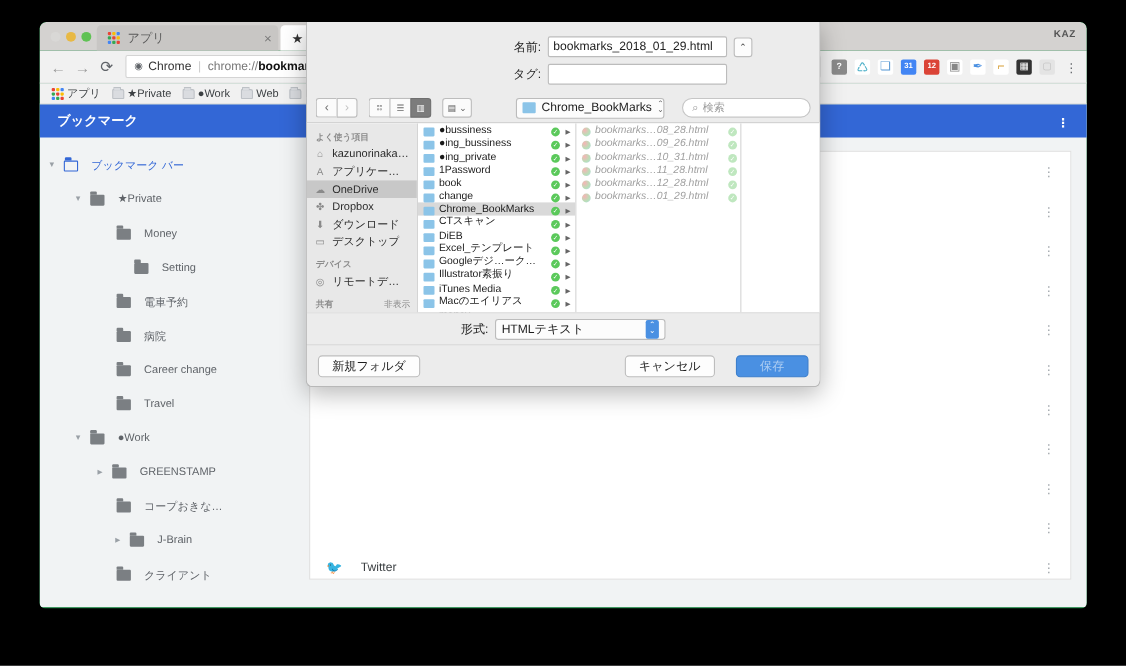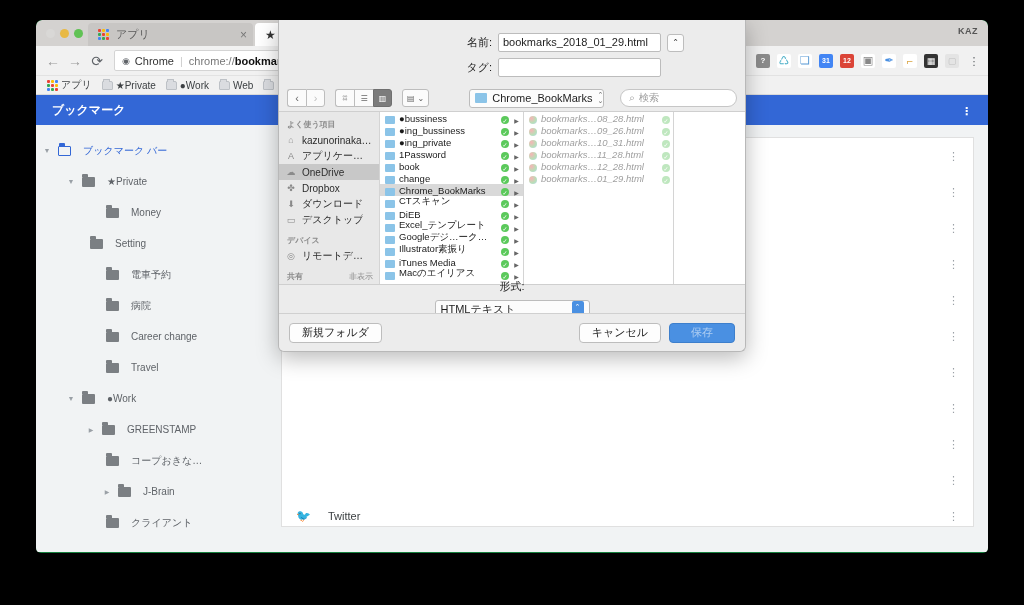--- a/index.html
+++ b/index.html
@@ -218,21 +218,21 @@
   .frow .dirico { width:10px; height:8px; background:#8bc4e8; border-radius:1px; flex:none; }
   .frow .docico { width:8px; height:8px; border-radius:50%; flex:none;
      background: radial-gradient(circle at 30% 30%, #f39c9c, #9fd5a0 60%, #a8c6ef); opacity:.75;}
   .frow .nm { flex:1; overflow:hidden; white-space:nowrap; text-overflow:ellipsis; color:#1a1a1a; }
   .frow.dim .nm { color:#a0a0a0; }
   .frow .sync { width:8px; height:8px; border-radius:50%; background:#5bc95b; flex:none;
                 display:flex; align-items:center; justify-content:center; color:#fff; font-size:6px;}
   .frow .arw { width:7px; text-align:center; font-size:6px; color:#666; flex:none; }
 
   #format-bar { height: 28px; display:flex; align-items:center; justify-content:center; gap:6px;
-                background:#ececec;flex-direction:column; }
+                background:#ececec; }
   #format-popup {
     width: 155px; height:19px; background:#fcfcfc; border:1px solid #bcbcbc; border-radius:3px;
     display:flex; align-items:center; padding: 0 5px; font-size:11px;
   }
   #format-popup .stepper {
     margin-left:auto; width:12px; height:17px; background:#4a90e2; border-radius:2px;
     color:#fff; font-size:7px; display:flex; align-items:center; justify-content:center; line-height:6px;
   }
   #sheet-bottom { height: 38px; display:flex; align-items:center; padding: 0 10px;
                   border-top:1px solid #d0d0d0; background:#ececec; border-radius:0 0 6px 6px;}
@@ -391,21 +391,21 @@
         <div class="tree-row" style="padding-left:24px">
           <span class="tw open"></span>
           <span class="folder-ico"></span>
           <span class="tree-label">★Private</span>
         </div>
         <div class="tree-row" style="padding-left:48px">
           <span class="tw"></span>
           <span class="folder-ico"></span>
           <span class="tree-label">Money</span>
         </div>
-        <div class="tree-row" style="padding-left:32px">
+        <div class="tree-row" style="padding-left:64px">
           <span class="tw"></span>
           <span class="folder-ico"></span>
           <span class="tree-label">Setting</span>
         </div>
         <div class="tree-row" style="padding-left:48px">
           <span class="tw"></span>
           <span class="folder-ico"></span>
           <span class="tree-label">電車予約</span>
         </div>
         <div class="tree-row" style="padding-left:48px">
@@ -713,21 +713,21 @@
     <div id="format-bar">
       <span style="font-size:11px">形式:</span>
       <div id="format-popup">
         <span>HTMLテキスト</span>
         <span class="stepper">⌃<br>⌄</span>
       </div>
     </div>
 
     <div id="sheet-bottom">
       <div class="sheet-btn">新規フォルダ</div>
-      <div style="margin-left:auto; display:flex; gap:8px;">
+      <div style="margin-left:auto; display:flex; gap:19px;">
         <div class="sheet-btn">キャンセル</div>
         <div class="sheet-btn primary">
           <span class="lbl">保存</span>
         </div>
       </div>
     </div>
   </div>
 </div>
 
 </body></html>

